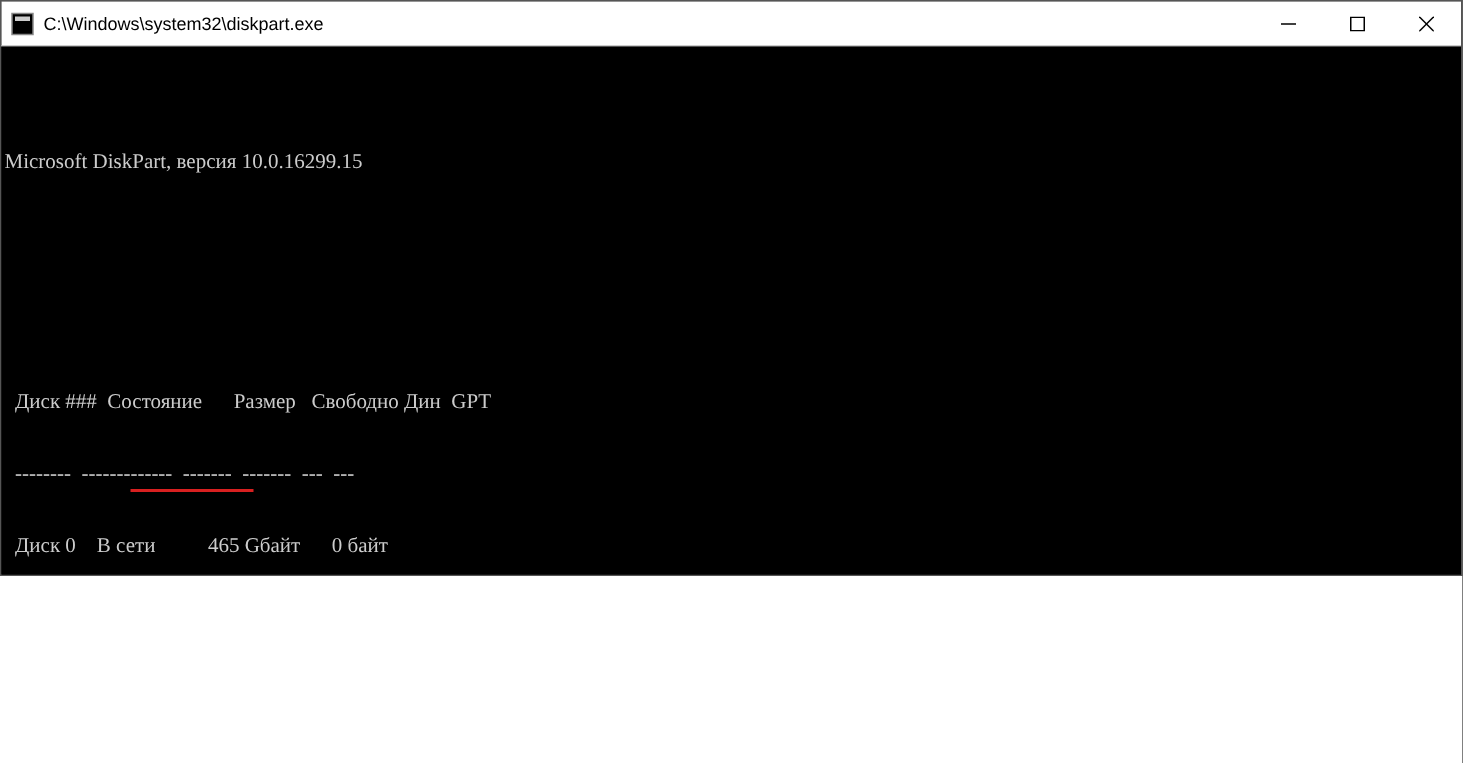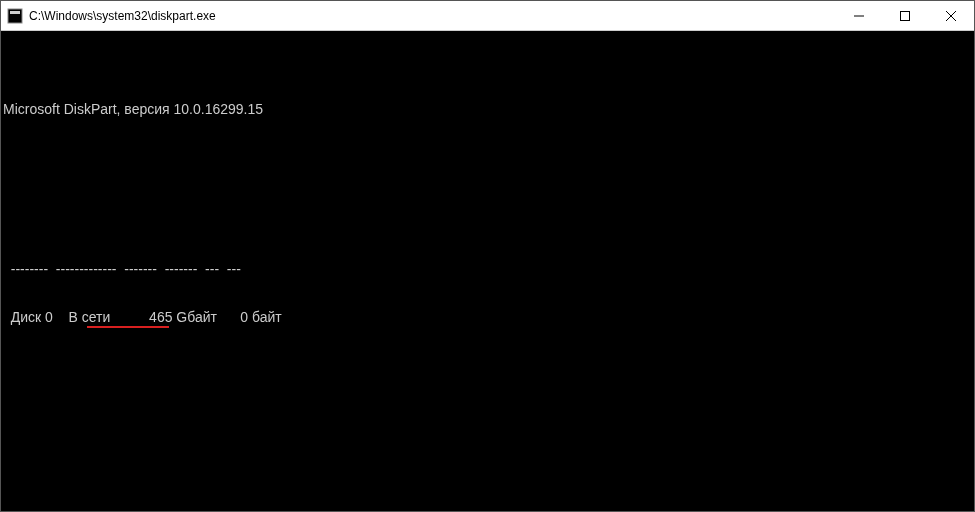--- a/index.html
+++ b/index.html
@@ -5,21 +5,21 @@
     * { margin: 0; padding: 0; box-sizing: border-box; }
     body {
       width: 975px;
       height: 512px;
       font-family: "Segoe UI", Tahoma, sans-serif;
       background: #fff;
       overflow: hidden;
     }
     .window {
       width: 975px;
-      height: 512px;
+      height: 384px;
       border: 1px solid #555;
       display: flex;
       flex-direction: column;
       background: #000;
     }
     .titlebar {
       height: 30px;
       background: #fff;
       border-bottom: 1px solid #ccc;
       display: flex;
@@ -51,21 +51,21 @@
       align-items: center;
       justify-content: center;
       font-size: 10px;
       color: #000;
       cursor: default;
     }
     .terminal {
       flex: 1;
       background: #000;
       color: #ccc;
-      font-family: Liberation Sans, sans-serif;
+      font-family: Liberation Serif, serif;
       font-size: 14px;
       line-height: 16px;
       padding: 6px 2px 2px 2px;
       white-space: pre;
       position: relative;
       overflow: hidden;
     }
     .line { white-space: pre; }
     .underline-red {
       position: absolute;
@@ -109,20 +109,21 @@
       </div>
     </div>
   </div>
 
   <div class="terminal">
     <div class="line"></div>
     <div class="line">Microsoft DiskPart, версия 10.0.16299.15</div>
     <div class="line"></div>
     <div class="line"></div>
     <div class="line"> </div>
+    <div class="line">  Диск ###  Состояние      Размер   Свободно Дин  GPT</div>
     <div class="line">  --------  -------------  -------  -------  ---  ---</div>
     <div class="line">  Диск 0    В сети          465 Gбайт      0 байт</div>
     
     
     
 
     <div class="underline-red" id="underline" style="left: 86.0156px; top: 295px; width: 81.625px;"></div>
 
     <svg class="arrow" id="arrow-svg" width="973" height="480" style="left:0;top:0;overflow:visible;">
       <defs>

